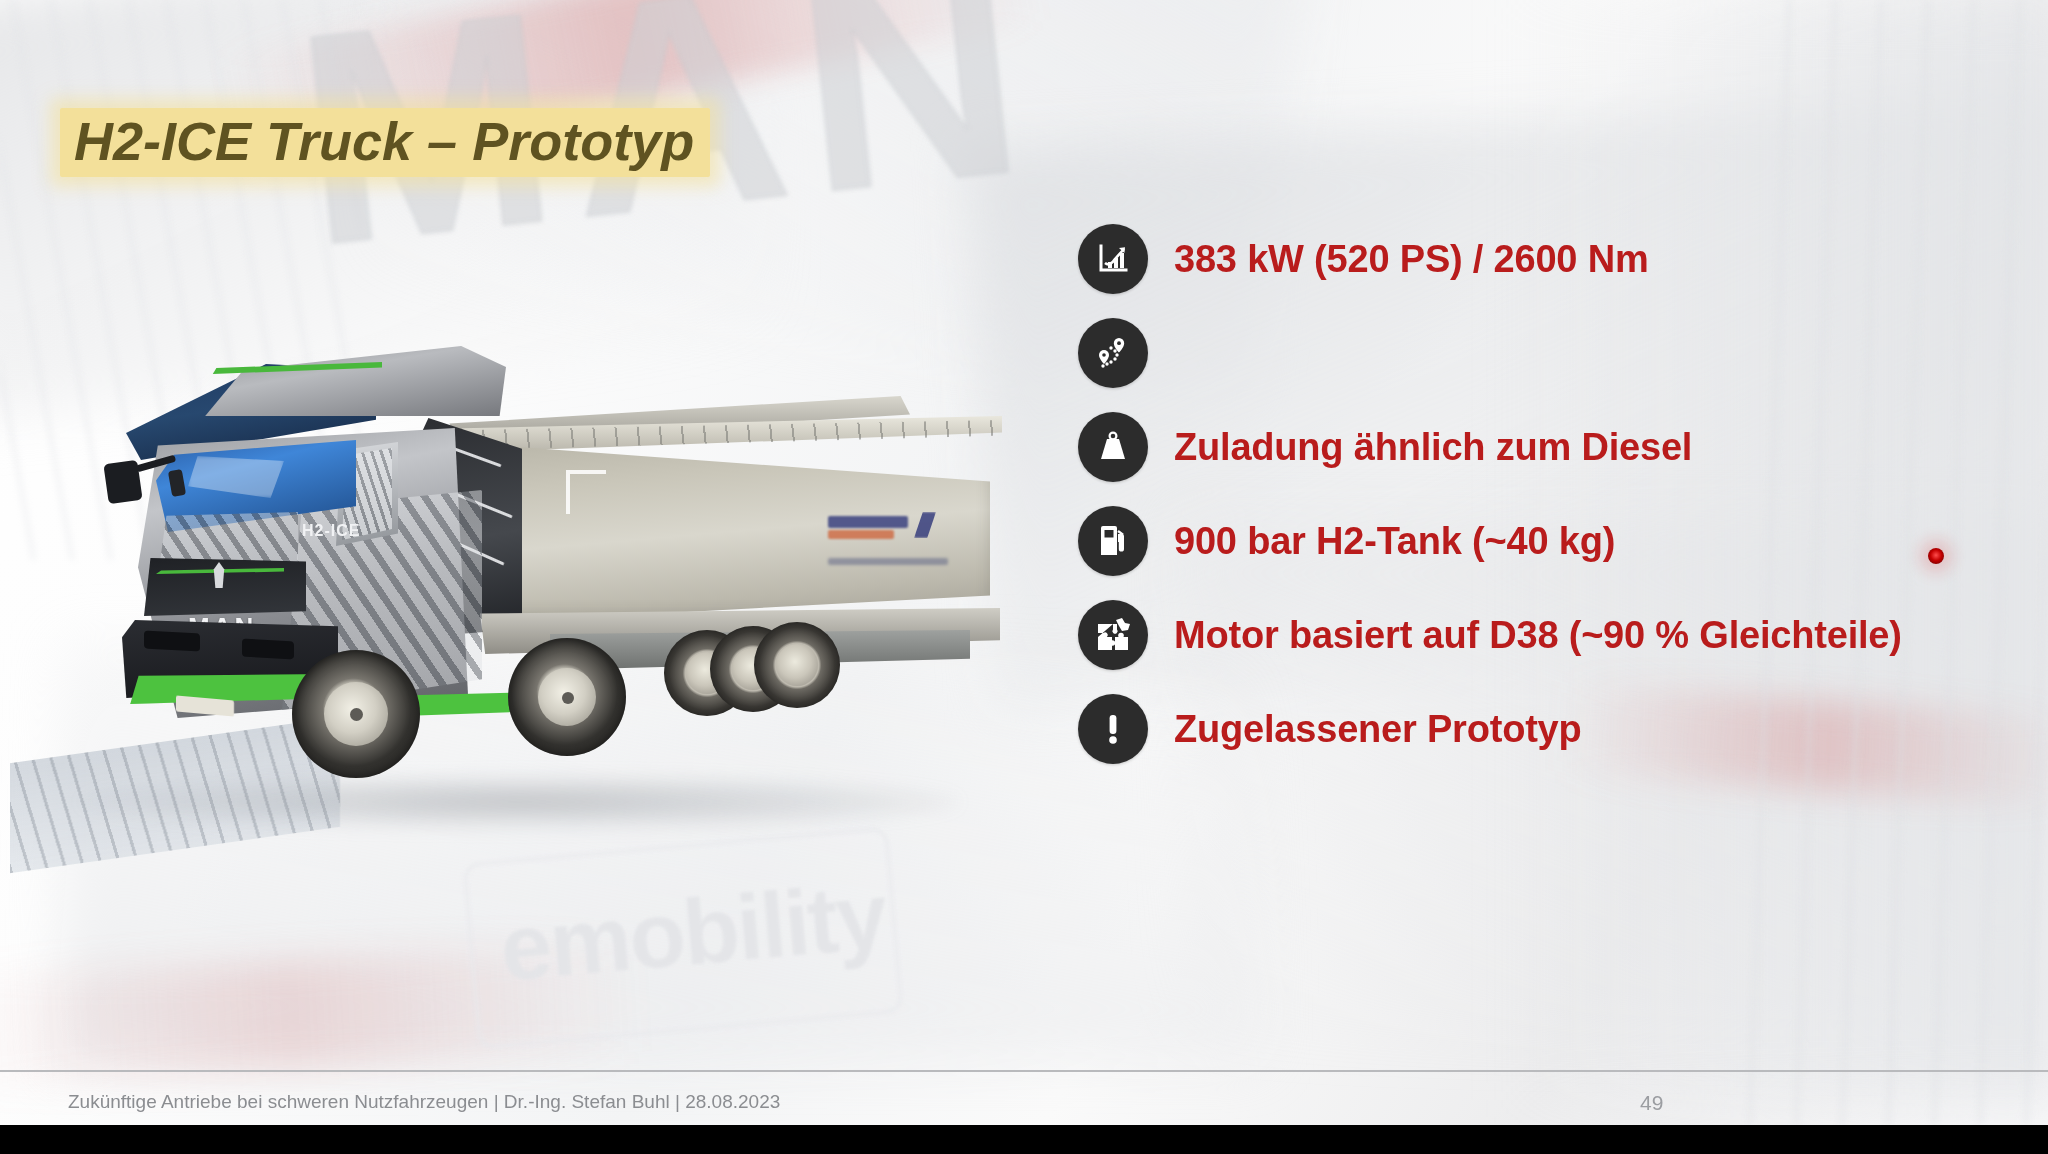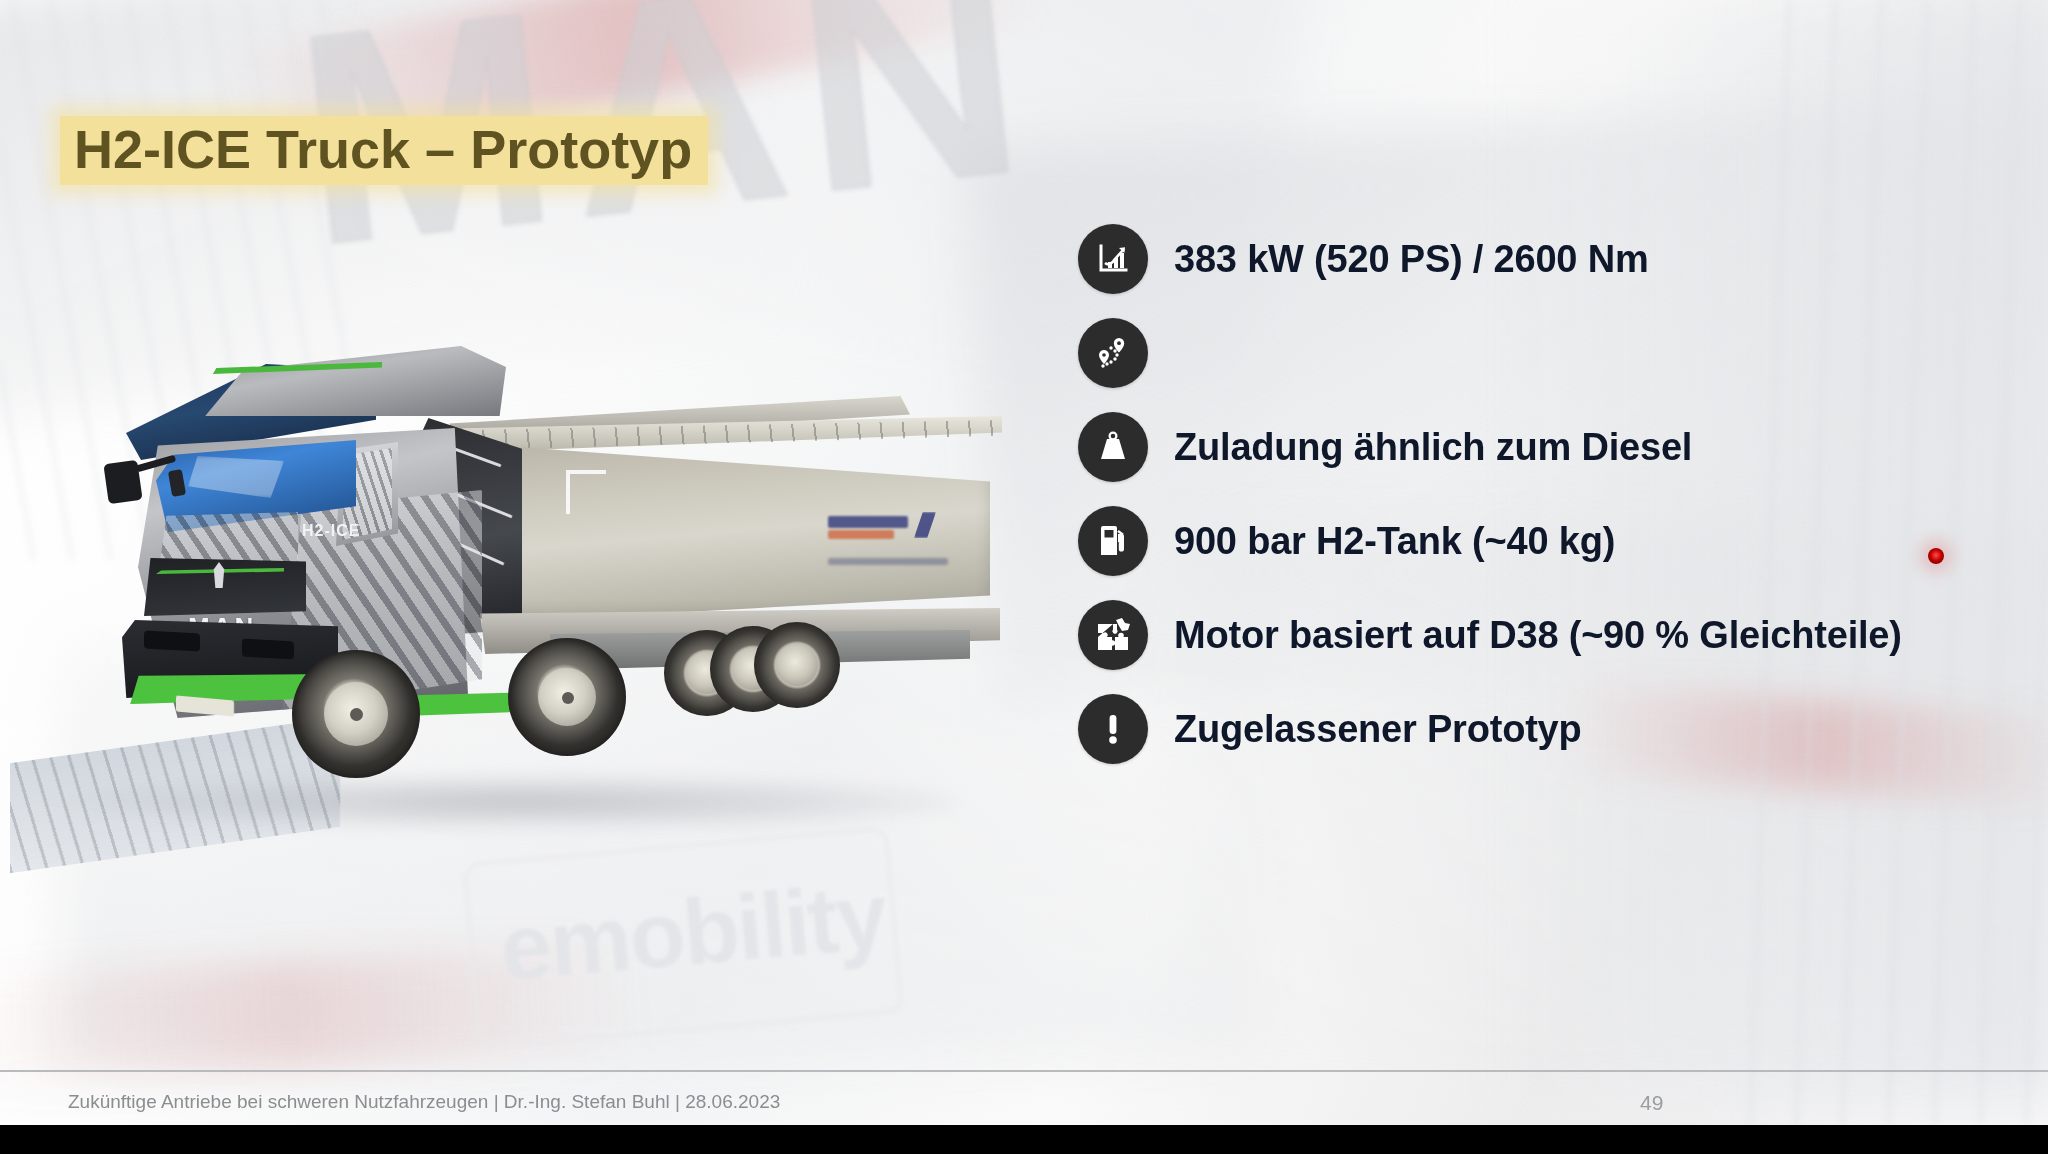--- a/index.html
+++ b/index.html
@@ -94,21 +94,21 @@
   }
 
   
   .red-dot{
     position:absolute;width:16px;height:16px;border-radius:50%;
     background:radial-gradient(circle at 50% 45%,#ff4d4d 0%,#c40000 45%,#8a0000 75%,rgba(190,0,0,.15) 100%);
     box-shadow:0 0 16px 8px rgba(214,20,20,.18);
   }
 
   
-  #title-wrap{position:absolute;left:60px;top:116px;}
+  #title-wrap{position:absolute;left:60px;top:108px;font-style:italic;}
   #title{
     display:inline-block;
     font-size:54px;font-weight:bold;line-height:1.04;
     color:#5f5321;
     background:#f3e09a;
     padding:5px 16px 8px 14px;
     white-space:nowrap;
     border-radius:2px;
     box-shadow:0 0 16px 10px rgba(243,224,154,.55);
   }
@@ -300,21 +300,21 @@
   
   #bullets{position:absolute;left:1078px;top:230px;width:900px;}
   .brow{display:flex;align-items:center;height:58px;margin-bottom:36px;}
   .bicon{
     width:70px;height:70px;min-width:70px;border-radius:50%;
     background:#2c2c2c;display:flex;align-items:center;justify-content:center;
     box-shadow:0 1px 3px rgba(0,0,0,.18);
   }
   .bicon svg{display:block;}
   .btext{
-    margin-left:26px;font-size:38px;font-weight:bold;color:#0f172a;
+    margin-left:26px;font-size:38px;font-weight:bold;color:#b91c1c;
     white-space:nowrap;letter-spacing:-.2px;
   }
 
   
   #footer-line{position:absolute;left:0;top:1070px;width:2048px;height:2px;background:#b9babd;}
   #footer-left{
     position:absolute;left:68px;top:1091px;
     font-size:19px;color:#8b8d91;white-space:nowrap;
   }
   #footer-page{
@@ -498,18 +498,18 @@
           <rect x="15.6" y="5" width="6.8" height="19" rx="3.2" fill="#fff"></rect>
           <circle cx="19" cy="30" r="3.8" fill="#fff"></circle>
         </svg>
       </span>
       <span class="btext">Zugelassener Prototyp</span>
     </div>
 
   </div>
 
   <div id="footer-line"></div>
-  <div id="footer-left">Zukünftige Antriebe bei schweren Nutzfahrzeugen  |  Dr.-Ing. Stefan Buhl  |  28.06.2023</div>
+  <div id="footer-left">Zukünftige Antriebe bei schweren Nutzfahrzeugen  |  Dr.-Ing. Stefan Buhl  |  28.08.2023</div>
   <div id="footer-page">49</div>
 
 </div>
 
 <div id="letterbox"></div>
 
 </body></html>

